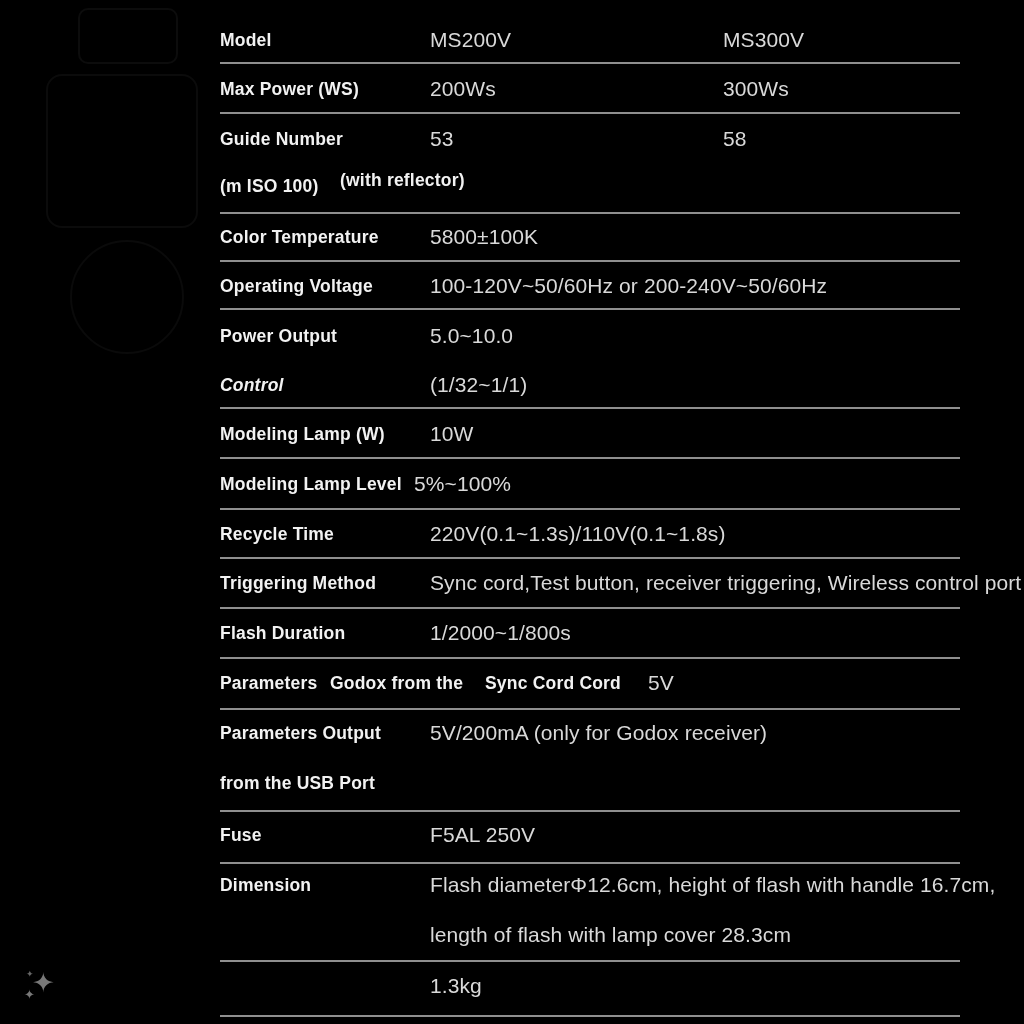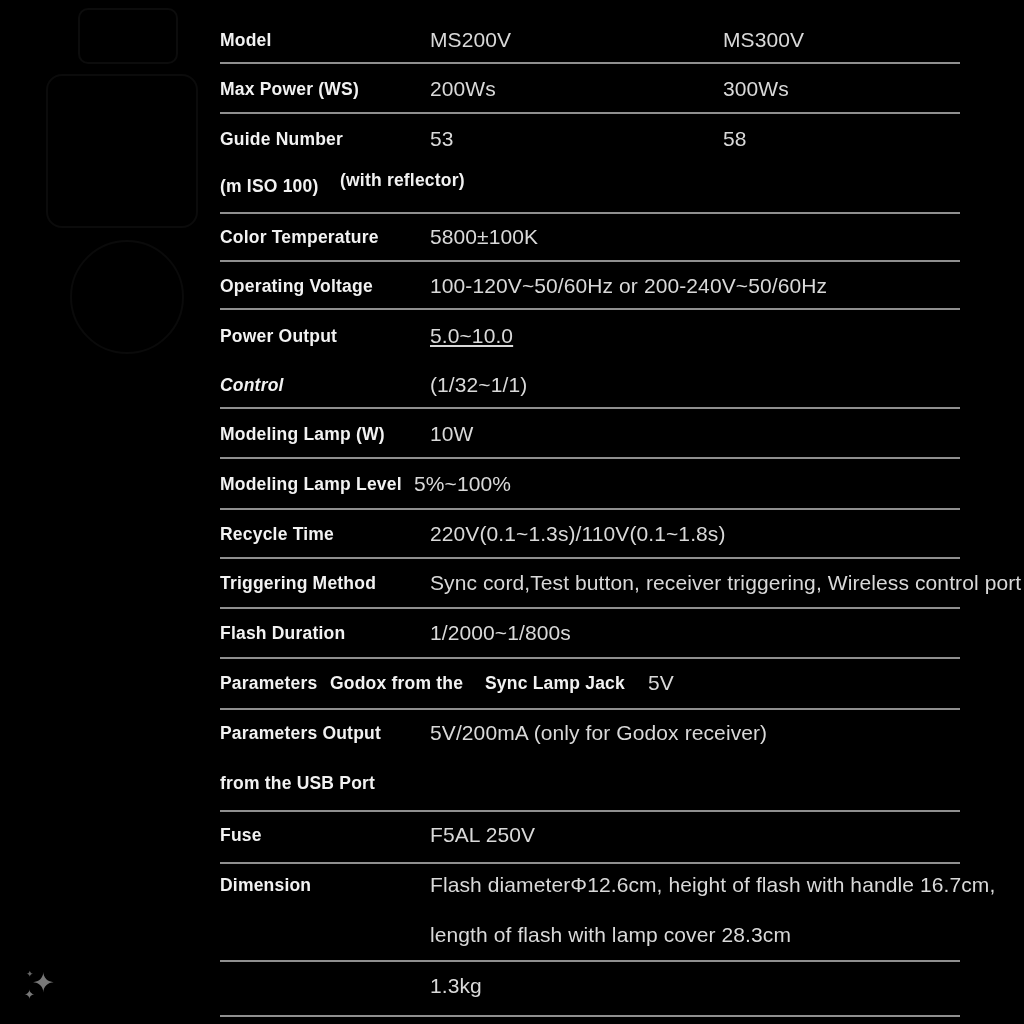--- a/index.html
+++ b/index.html
@@ -65,21 +65,21 @@
         <span class="cell val" style="left: 430px; top: 237px;">5800±100K</span>
         <div class="sep" style="top: 260px;"></div>
       </div>
       <div>
         <span class="cell lbl" style="left: 220px; top: 286px;">Operating Voltage</span>
         <span class="cell val" style="left: 430px; top: 286px;">100-120V~50/60Hz or 200-240V~50/60Hz</span>
         <div class="sep" style="top: 308px;"></div>
       </div>
       <div>
         <span class="cell lbl" style="left: 220px; top: 336px;">Power Output</span>
-        <span class="cell val" style="left: 430px; top: 336px; text-decoration: underline;">5.0~10.0</span>
+        <span class="cell val" style="left: 430px; top: 336px;">5.0~10.0</span>
         <span class="cell lbl" style="left: 220px; top: 385px; font-style: italic;">Control</span>
         <span class="cell val" style="left: 430px; top: 385px;">(1/32~1/1)</span>
         <div class="sep" style="top: 407px;"></div>
       </div>
       <div>
         <span class="cell lbl" style="left: 220px; top: 434px;">Modeling Lamp (W)</span>
         <span class="cell val" style="left: 430px; top: 434px;">10W</span>
         <div class="sep" style="top: 457px;"></div>
       </div>
       <div>
@@ -98,21 +98,21 @@
         <div class="sep" style="top: 607px;"></div>
       </div>
       <div>
         <span class="cell lbl" style="left: 220px; top: 633px;">Flash Duration</span>
         <span class="cell val" style="left: 430px; top: 633px;">1/2000~1/800s</span>
         <div class="sep" style="top: 657px;"></div>
       </div>
       <div>
         <span class="cell lbl" style="left: 220px; top: 683px;">Parameters</span>
         <span class="cell lbl" style="left: 330px; top: 683px;">Godox from the</span>
-        <span class="cell lbl" style="left: 485px; top: 683px;">Sync Lamp Jack</span>
+        <span class="cell lbl" style="left: 485px; top: 683px;">Sync Cord Cord</span>
         <span class="cell val" style="left: 648px; top: 683px;">5V</span>
         <div class="sep" style="top: 708px;"></div>
       </div>
       <div>
         <span class="cell lbl" style="left: 220px; top: 733px;">Parameters Output</span>
         <span class="cell val" style="left: 430px; top: 733px;">5V/200mA (only for Godox receiver)</span>
         <span class="cell lbl" style="left: 220px; top: 783px;">from the USB Port</span>
         <div class="sep" style="top: 810px;"></div>
       </div>
       <div>

